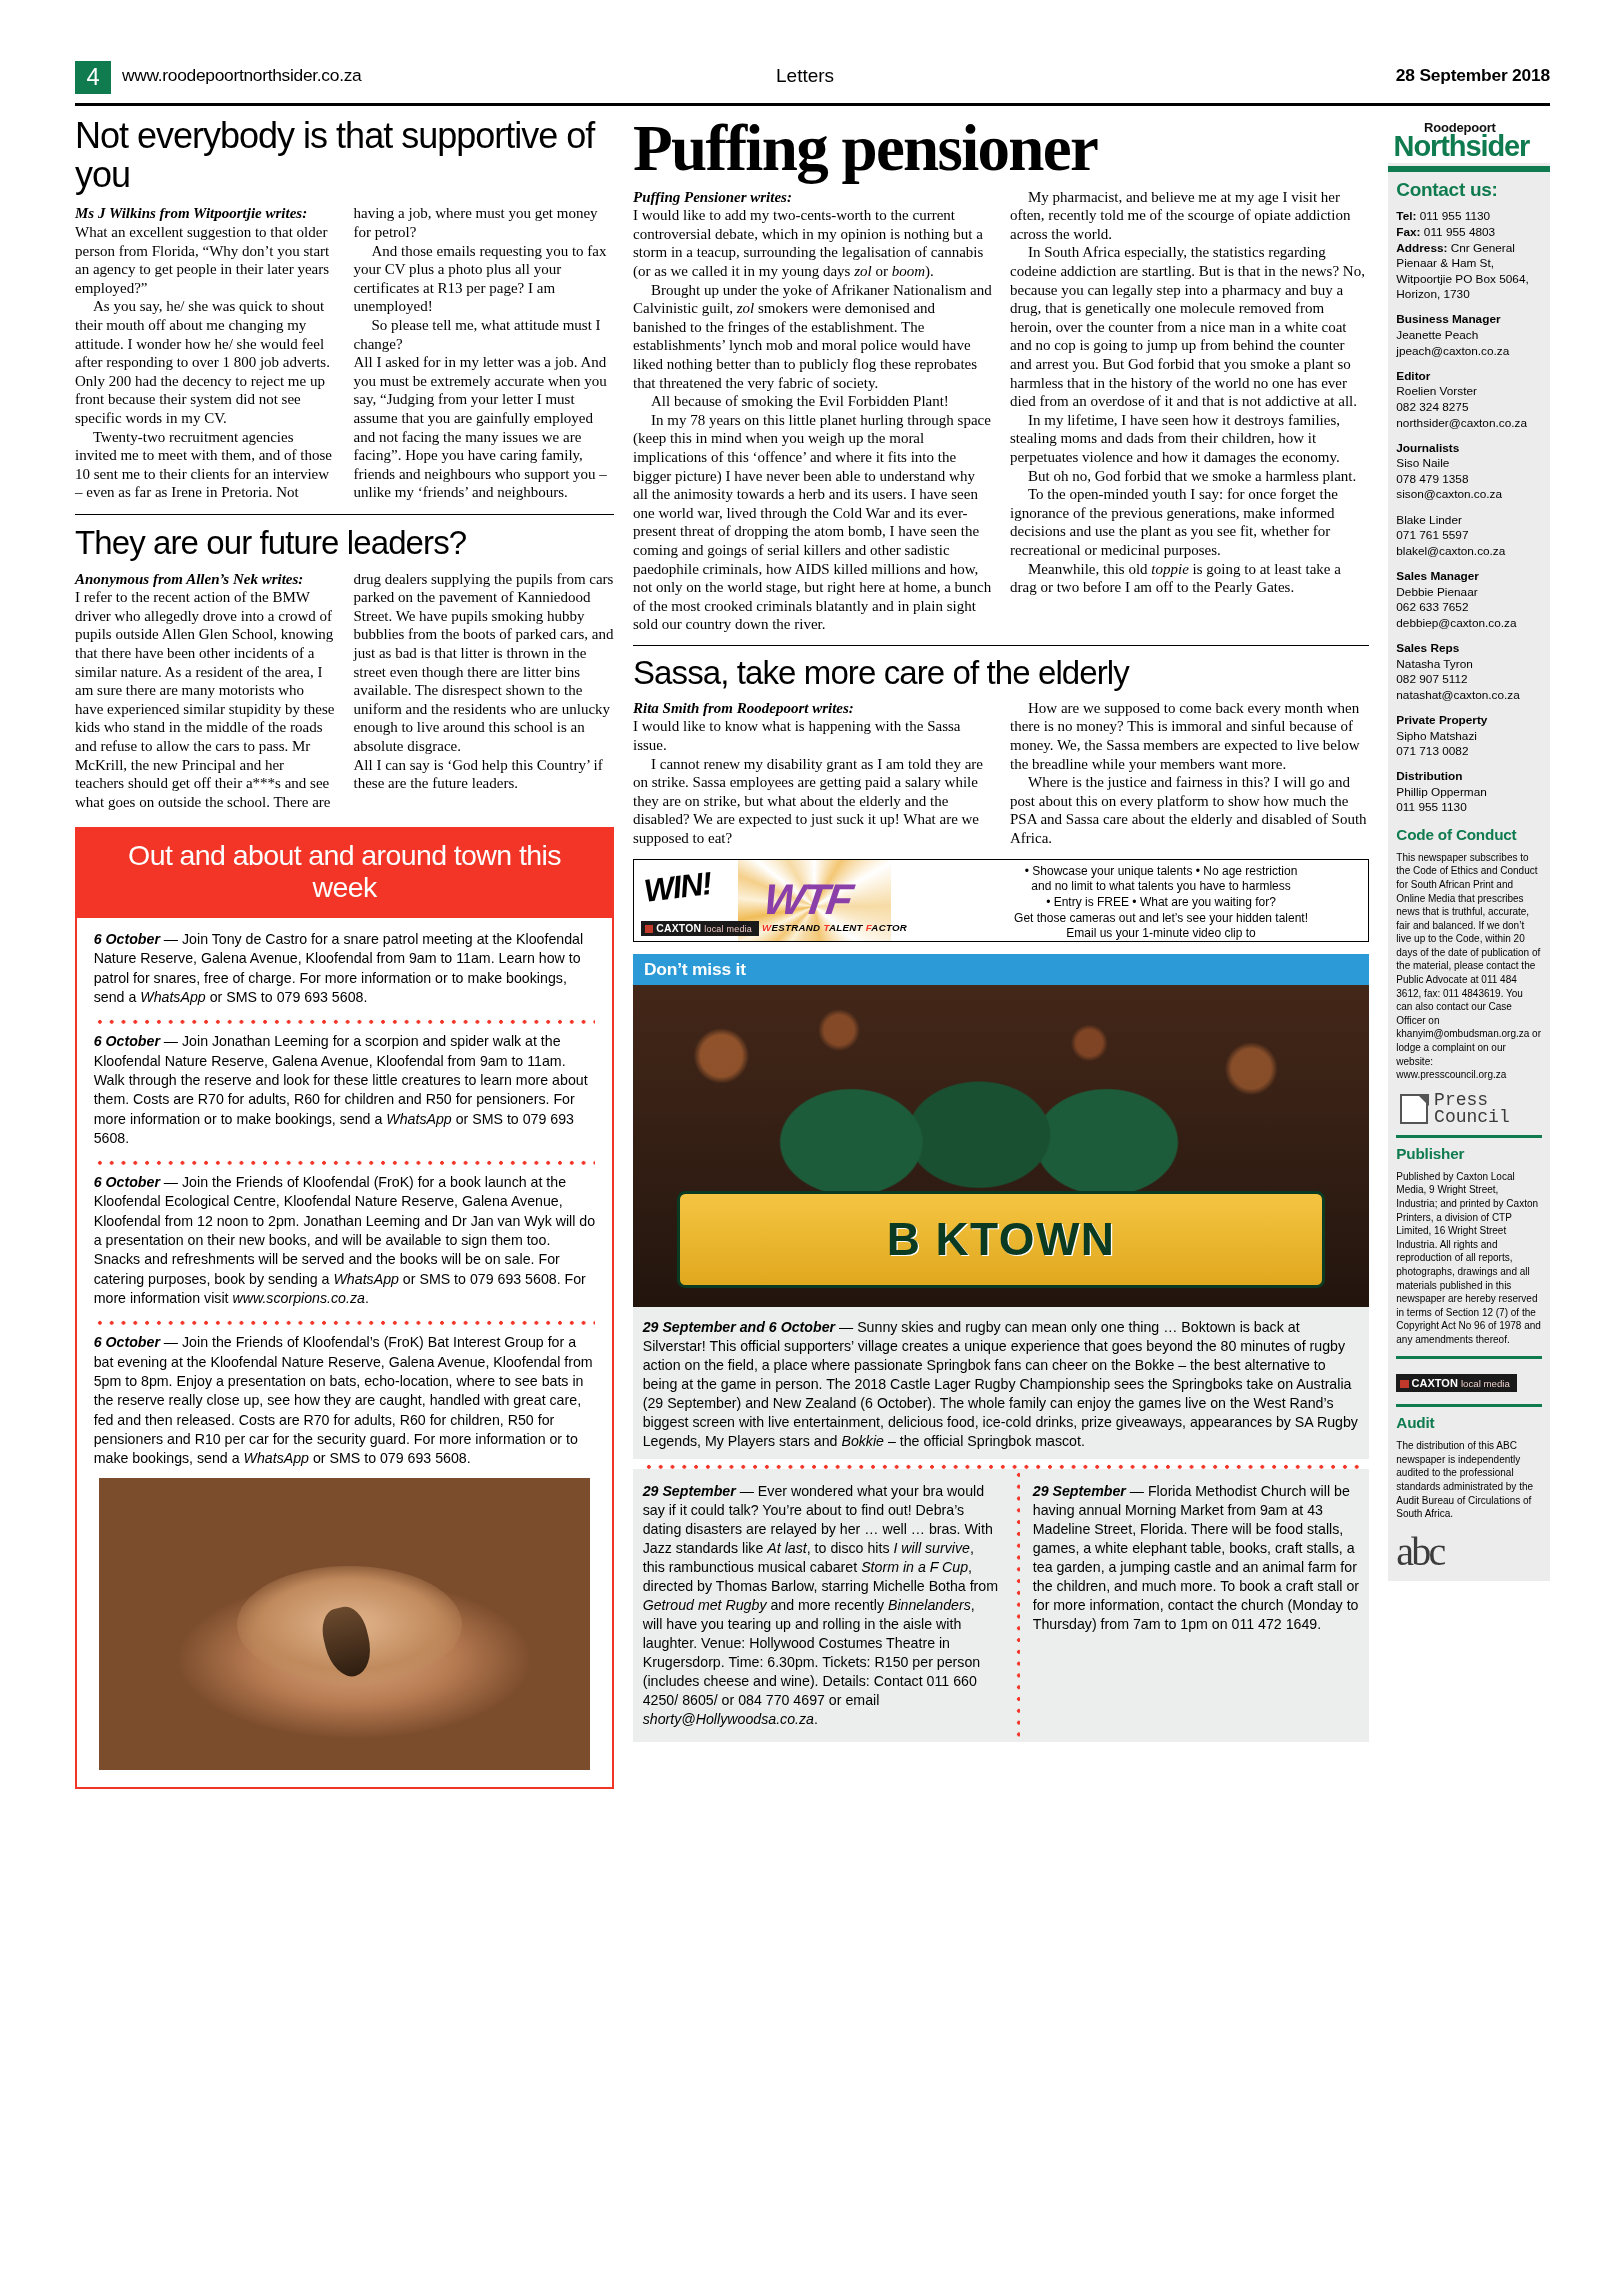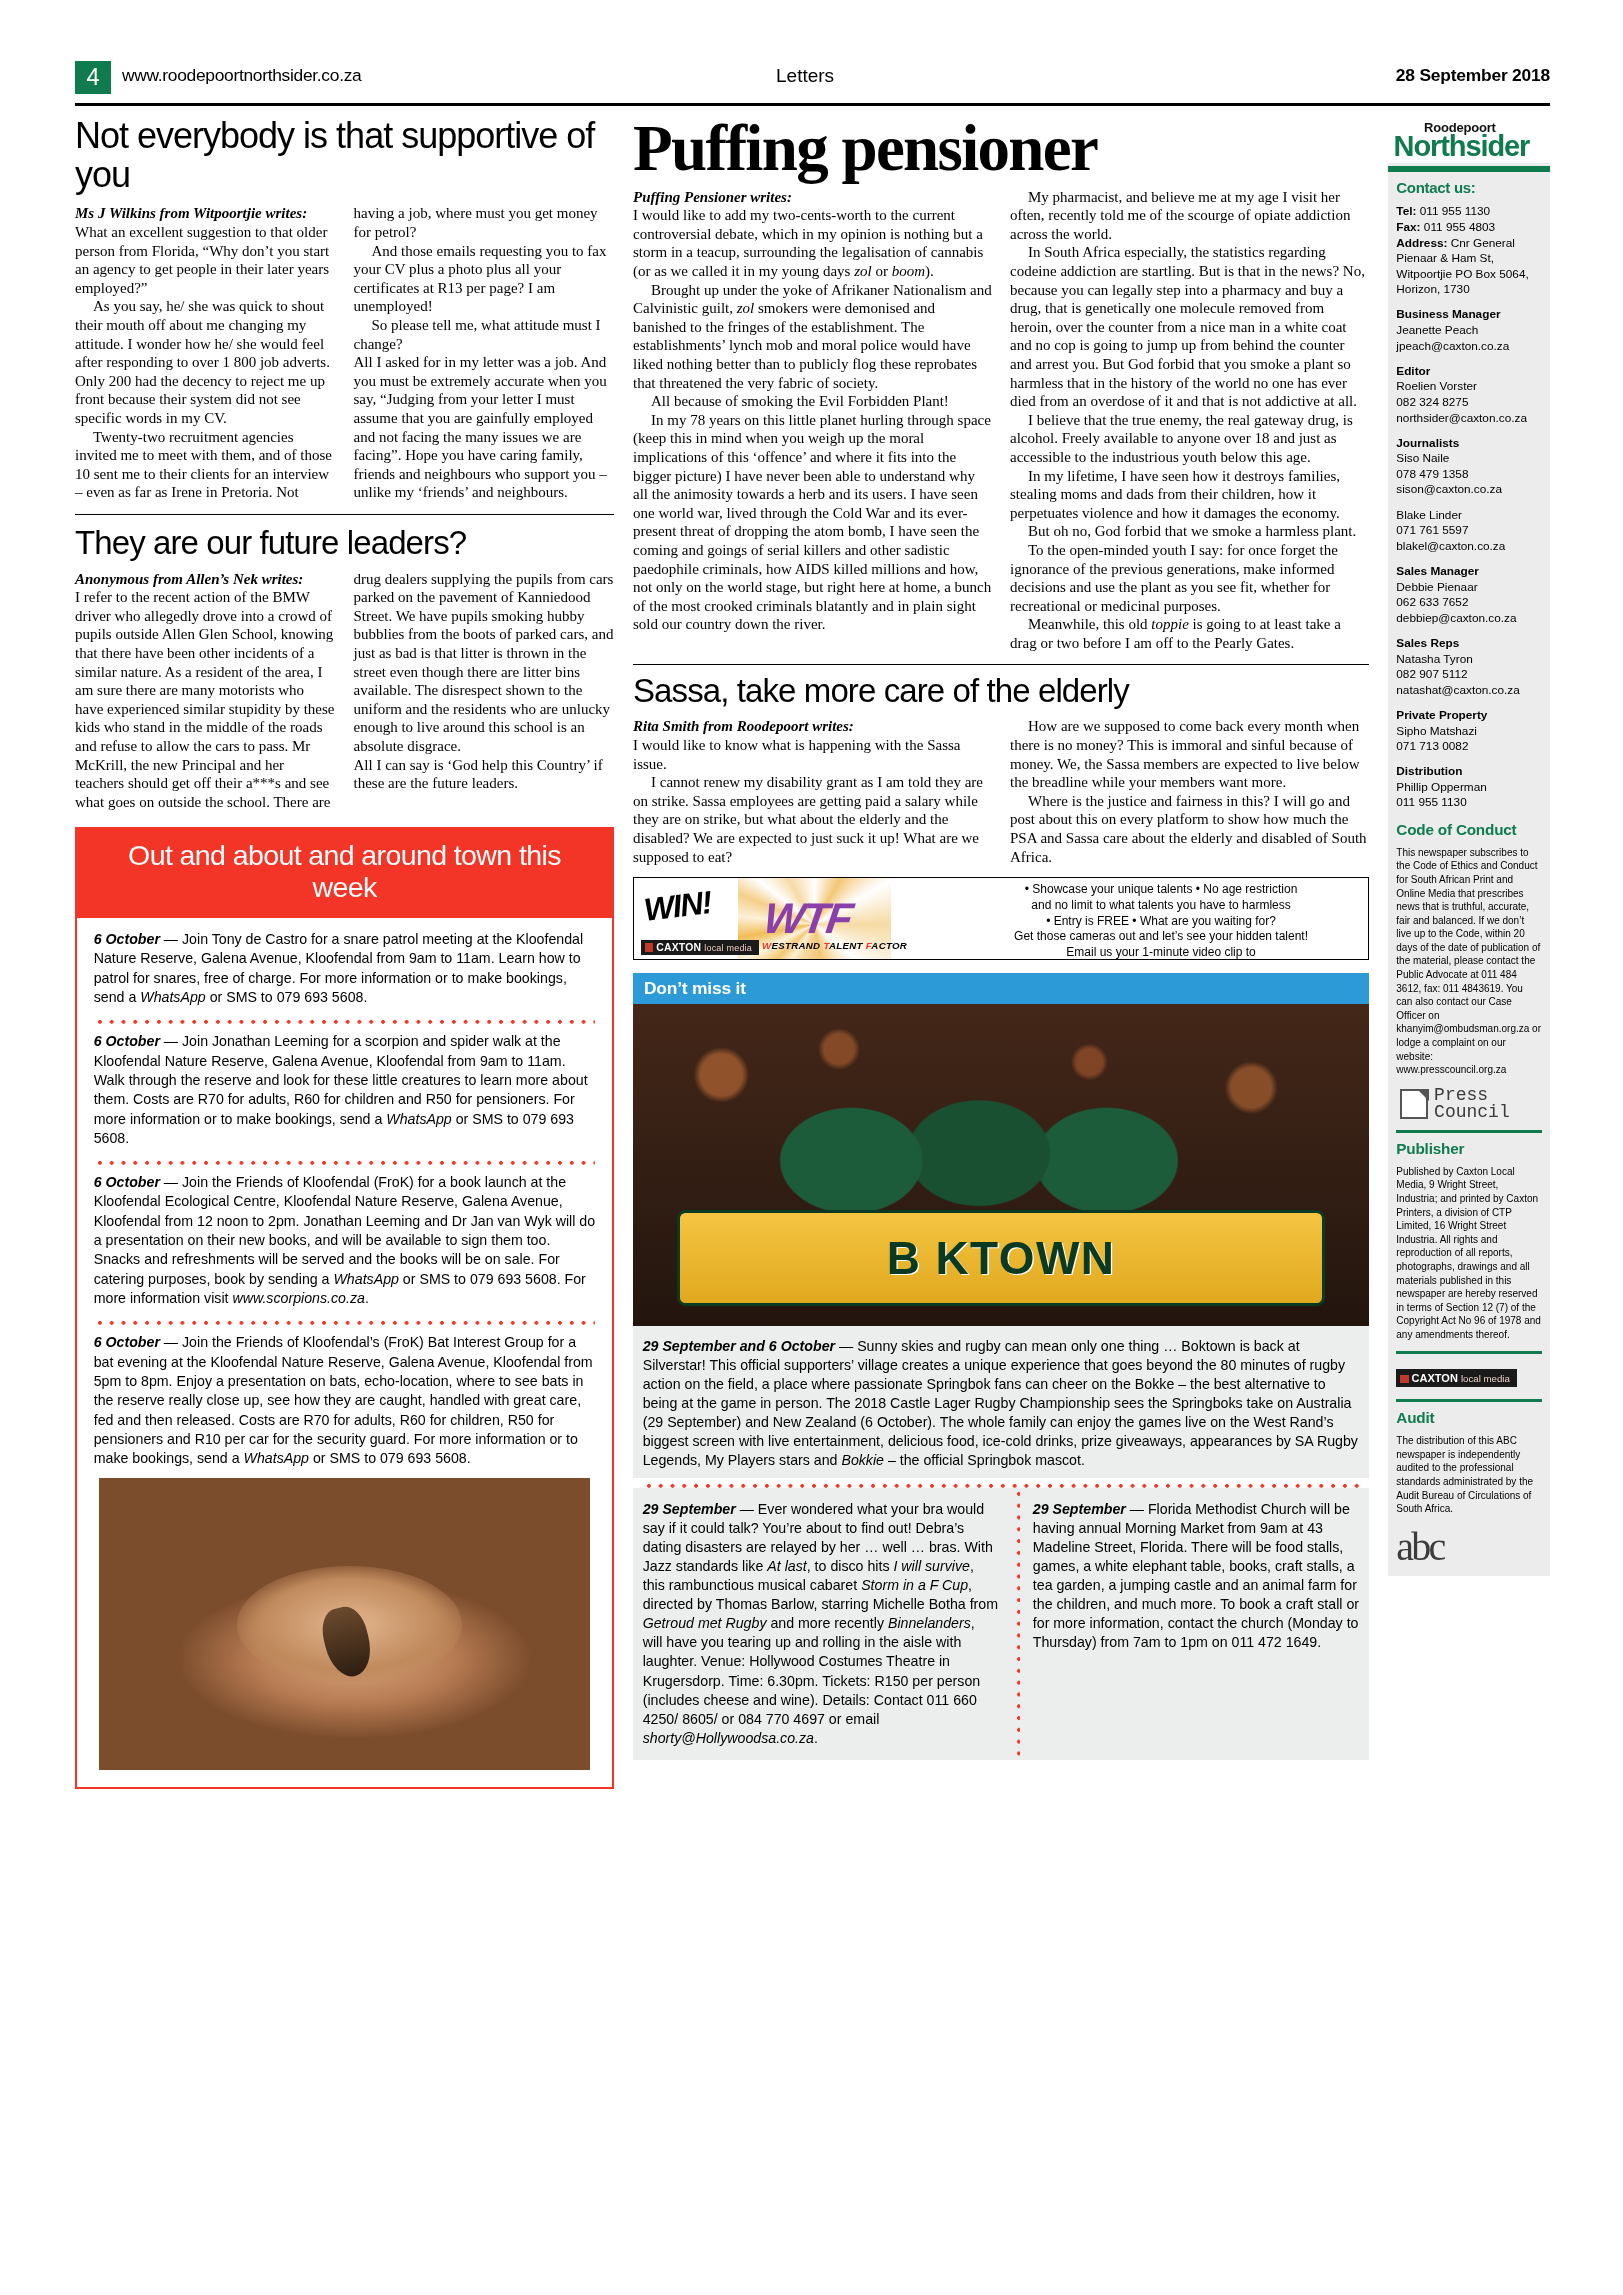--- a/index.html
+++ b/index.html
@@ -228,21 +228,21 @@
   }
   .logo-main {
     font-family:"Liberation Sans", sans-serif; font-weight:700;
     font-size:29px; color:#0f7b4f; letter-spacing:-1.1px; line-height:0.95;
     margin-top:-1.4px;
   }
   .logo-rule { height:6.2px; background:#0f7b4f; margin-top:2.8px; }
   .side-inner { padding:7px 8.3px 9.7px 8.3px; }
   .side-h {
     font-family:"Liberation Sans", sans-serif; font-weight:700;
-    color:#0f7b4f; font-size:15px; margin:0 0 8.3px 0; letter-spacing:-0.3px;
+    color:#0f7b4f; font-size:19px; margin:0 0 8.3px 0; letter-spacing:-0.3px;
   }
   .side-h2 {
     font-family:"Liberation Sans", sans-serif; font-weight:700;
     color:#0f7b4f; font-size:15.3px; margin:9.7px 0 7px 0; letter-spacing:-0.2px;
   }
   .side-p {
     font-family:"Liberation Sans", sans-serif; font-size:11.8px; line-height:1.32;
     margin:0 0 9.7px 0;
   }
   .side-p b { font-weight:700; }
@@ -318,21 +318,20 @@
   <div class="col-mid">
 
     <h1 class="hl-serif">Puffing pensioner</h1>
     <div class="two-col">
       <p class="first"><span class="byline">Puffing Pensioner writes:</span><span>I would like to add my two-cents-worth to the current controversial debate, which in my opinion is nothing but a storm in a teacup, surrounding the legalisation of cannabis (or as we called it in my young days <i>zol</i> or <i>boom</i>).</span></p>
       <p>Brought up under the yoke of Afrikaner Nationalism and Calvinistic guilt, <i>zol</i> smokers were demonised and banished to the fringes of the establishment. The establishments’ lynch mob and moral police would have liked nothing better than to publicly flog these reprobates that threatened the very fabric of society.</p>
       <p>All because of smoking the Evil Forbidden Plant!</p>
       <p>In my 78 years on this little planet hurling through space (keep this in mind when you weigh up the moral implications of this ‘offence’ and where it fits into the bigger picture) I have never been able to understand why all the animosity towards a herb and its users. I have seen one world war, lived through the Cold War and its ever-present threat of dropping the atom bomb, I have seen the coming and goings of serial killers and other sadistic paedophile criminals, how AIDS killed millions and how, not only on the world stage, but right here at home, a bunch of the most crooked criminals blatantly and in plain sight sold our country down the river.</p>
       <p>My pharmacist, and believe me at my age I visit her often, recently told me of the scourge of opiate addiction across the world.</p>
       <p>In South Africa especially, the statistics regarding codeine addiction are startling. But is that in the news? No, because you can legally step into a pharmacy and buy a drug, that is genetically one molecule removed from heroin, over the counter from a nice man in a white coat and no cop is going to jump up from behind the counter and arrest you. But God forbid that you smoke a plant so harmless that in the history of the world no one has ever died from an overdose of it and that is not addictive at all.</p>
-      <p>I believe that the true enemy, the real gateway drug, is alcohol. Freely available to anyone over 18 and just as accessible to the industrious youth below this age.</p>
       <p>In my lifetime, I have seen how it destroys families, stealing moms and dads from their children, how it perpetuates violence and how it damages the economy.</p>
       <p>But oh no, God forbid that we smoke a harmless plant.</p>
       <p>To the open-minded youth I say: for once forget the ignorance of the previous generations, make informed decisions and use the plant as you see fit, whether for recreational or medicinal purposes.</p>
       <p>Meanwhile, this old <i>toppie</i> is going to at least take a drag or two before I am off to the Pearly Gates.</p>
     </div>
 
     <hr class="sep-thin">
 
     <h1 class="hl-sm">Sassa, take more care of the elderly</h1>
     <div class="two-col">

